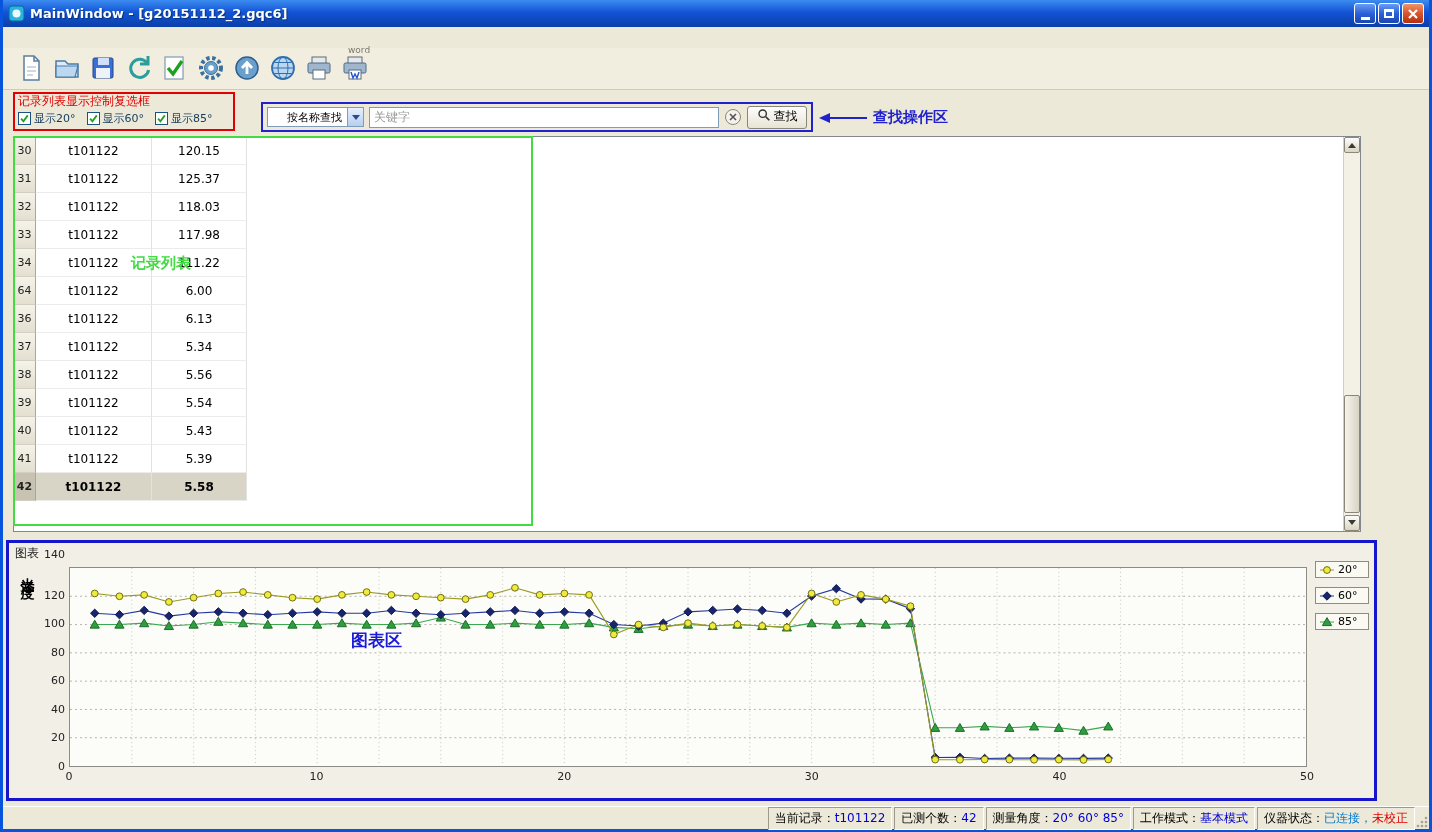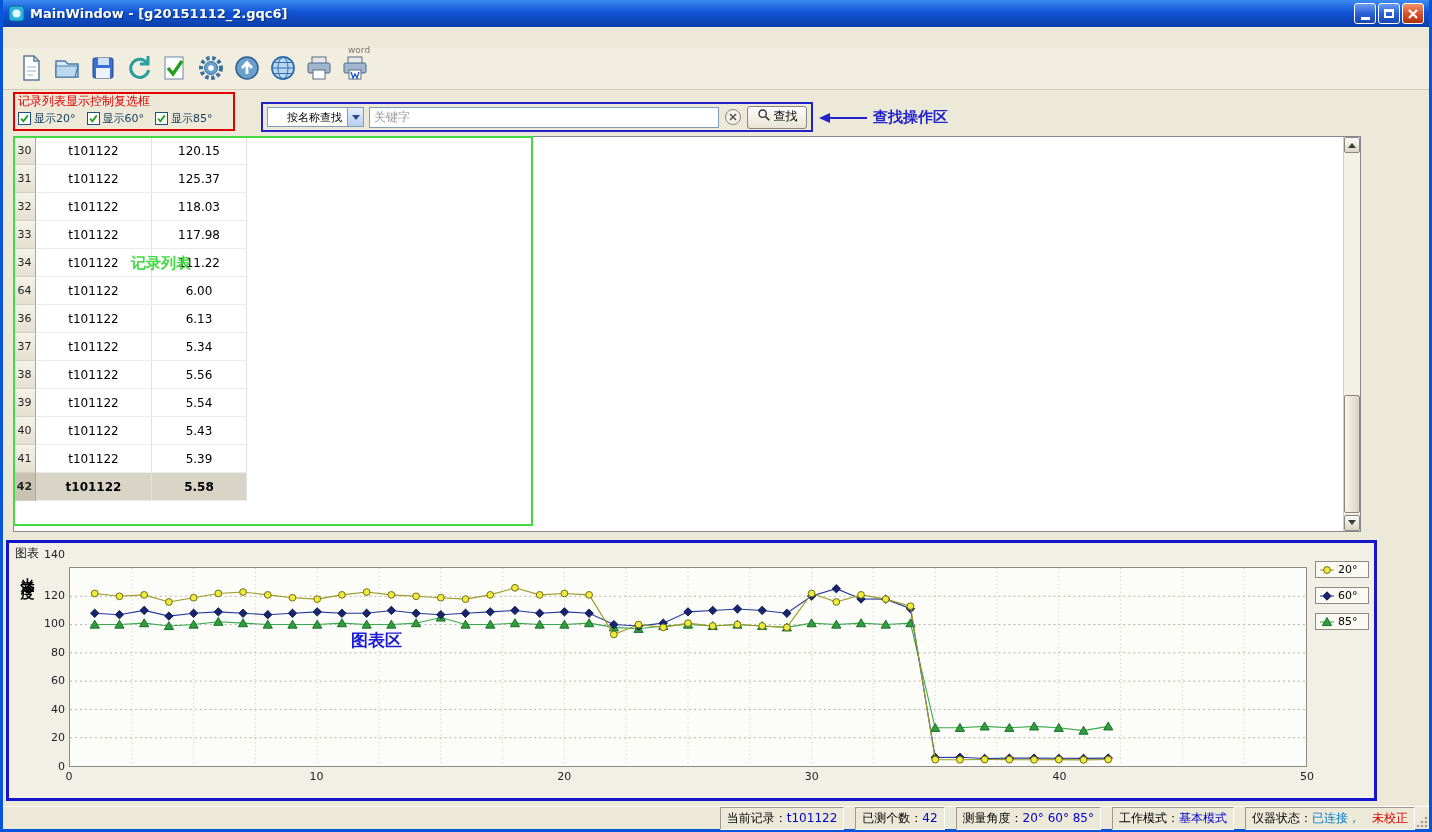--- a/index.html
+++ b/index.html
@@ -102,21 +102,21 @@
   .xlabel { position:absolute; left:60px; top:237px; width:1238px; text-align:center; font-weight:bold; font-size:15px; }
   .ytick { position:absolute; width:32px; left:24px; text-align:right; font-size:11px; color:#222; }
   .xtick { position:absolute; width:36px; top:227px; text-align:center; font-size:11px; color:#222; }
   .legend { position:absolute; left:1306px; top:18px; display:flex; flex-direction:column; gap:9px; }
   .legend-item { width:54px; height:17px; border:1px solid #8c8c84; background:#faf9f2;
     display:flex; align-items:center; gap:4px; padding:0 4px; font-size:11px; }
   .chart-area-label { position:absolute; left:342px; top:86px; color:#1a1ad8; font-size:17px; font-weight:bold; }
 
   
   .statusbar { position:absolute; left:0; right:0; bottom:0; height:23px; background:#ece9d8;
-    border-top:1px solid #fff; display:flex; justify-content:flex-end; align-items:center; gap:11px; padding:0 14px 0 0; }
+    border-top:1px solid #fff; display:flex; justify-content:flex-end; align-items:center; gap:2px; padding:0 14px 0 0; }
   .status-seg { border:1px solid; border-color:#9d9a8d #ffffff #ffffff #9d9a8d; padding:2px 6px; font-size:12px; white-space:nowrap; background:#ece9d8; }
   .resize-grip { position:absolute; right:1px; bottom:1px; width:13px; height:13px; }
 </style>
 </head>
 <body>
 
 <div class="window">
 
   <div class="titlebar">
     <span class="app-icon">
@@ -556,21 +556,21 @@
         </div>
       </div>
     <div class="chart-area-label">图表区</div>
   </div>
 
   <div class="statusbar" id="statusbar">
       <div class="status-seg"><span>当前记录：</span><span style="color: rgb(0, 0, 208);">t101122</span></div>
       <div class="status-seg"><span>已测个数：</span><span style="color: rgb(0, 0, 208);">42</span></div>
       <div class="status-seg"><span>测量角度：</span><span style="color: rgb(0, 0, 208);">20° 60° 85°</span></div>
       <div class="status-seg"><span>工作模式：</span><span style="color: rgb(0, 0, 208);">基本模式</span></div>
-      <div class="status-seg"><span>仪器状态：</span><span style="color: rgb(0, 119, 204);">已连接，</span><span style="color: rgb(224, 0, 0); margin-left: 12px;">未校正</span></div>
+      <div class="status-seg"><span>仪器状态：</span><span style="color: rgb(0, 119, 204);">已连接，</span><span style="color: rgb(224, 0, 0);">未校正</span></div>
     </div>
   <svg class="resize-grip" width="13" height="13">
     <g fill="#a6a292">
         <circle cx="11" cy="3" r="1.3"></circle>
         <circle cx="11" cy="7" r="1.3"></circle>
         <circle cx="11" cy="11" r="1.3"></circle>
         <circle cx="7" cy="7" r="1.3"></circle>
         <circle cx="7" cy="11" r="1.3"></circle>
         <circle cx="3" cy="11" r="1.3"></circle>
       </g>

